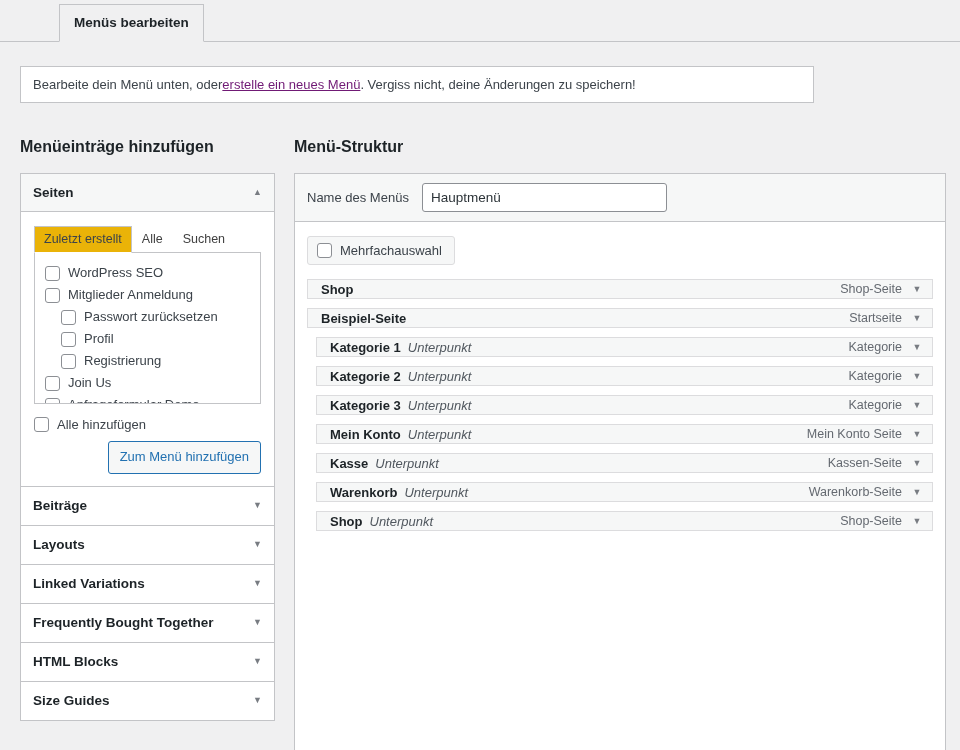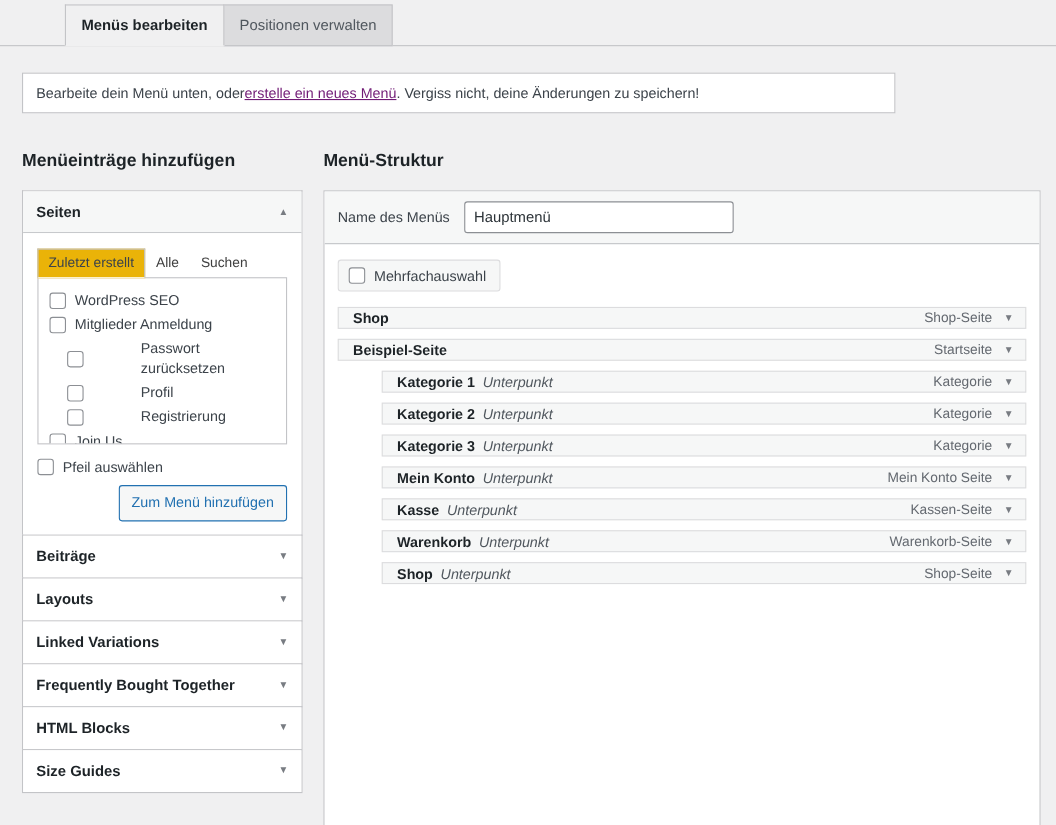--- a/index.html
+++ b/index.html
@@ -117,21 +117,21 @@
     overflow: hidden;
   }
   .chk-row {
     display: flex; align-items: center;
     font-size: 13px;
     color: #3c434a;
     padding: 2px 0;
     line-height: 18px;
     cursor: pointer;
   }
-  .chk-row.indent { padding-left: 16px; gap: 44px; }
+  .chk-row.indent { padding-left: 16px; }
   .cbox {
     width: 15px; height: 15px;
     border: 1px solid #8c8f94;
     border-radius: 3px;
     background: #fff;
     margin-right: 8px;
     flex: 0 0 auto;
   }
 
   .selectall {
@@ -201,40 +201,39 @@
   .menu-list { margin-top: 14px; }
   .menu-row {
     background: #f6f7f7;
     border: 1px solid #dcdcde;
     height: 20px;
     display: flex; align-items: center;
     margin-bottom: 9px;
     padding: 0 0 0 13px;
     cursor: move;
   }
-  .menu-row.depth-1 { margin-left: 40px; }
+  .menu-row.depth-1 { margin-left: 9px; }
   .mi-title { font-size: 13px; font-weight: bold; color: #1d2327; }
   .mi-sub {
     font-size: 13px; font-style: italic; color: #50575e;
     margin-left: 7px;
   }
   .mi-spacer { flex: 1 1 auto; }
   .mi-type { font-size: 12.5px; color: #646970; white-space: nowrap; }
   .mi-caret {
     width: 30px; display: flex; align-items: center; justify-content: center;
     color: #787c82; font-size: 9px; cursor: pointer;
   }
 </style>
 </head>
 <body>
 
 <div class="tabbar">
   <div class="tabs" id="tabs-container">
       <div class="tab active">Menüs bearbeiten</div>
-      <div class="tab">Positionen verwalten</div>
     </div>
 </div>
 
 <div class="notice">
   <span>Bearbeite dein Menü unten, oder </span>
     <a href="#">erstelle ein neues Menü</a>
     <span>. Vergiss nicht, deine Änderungen zu speichern!</span>
 </div>
 
 <div class="heading" id="h-add">Menüeinträge hinzufügen</div>
@@ -278,21 +277,21 @@
             <span class="cbox"></span>
             <span>Join Us</span>
           </div>
           <div class="chk-row">
             <span class="cbox"></span>
             <span>Anfrageformular Demo</span>
           </div>
         </div>
       <div class="selectall">
         <span class="cbox"></span>
-        <span>Pfeil auswählen</span>
+        <span>Alle hinzufügen</span>
       </div>
       <div class="btnrow">
         <button class="btn-secondary">Zum Menü hinzufügen</button>
       </div>
     </div>
   </div>
 
   <div id="collapsed-panels">
       <div class="accordion">
         <div class="acc-head">

